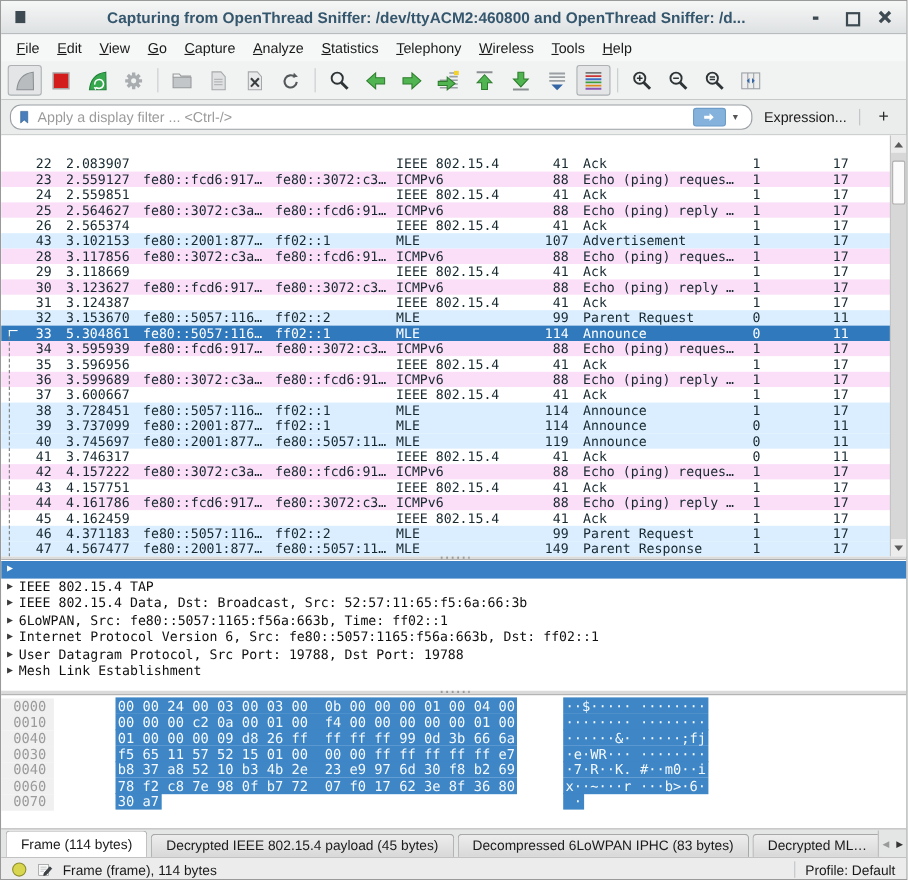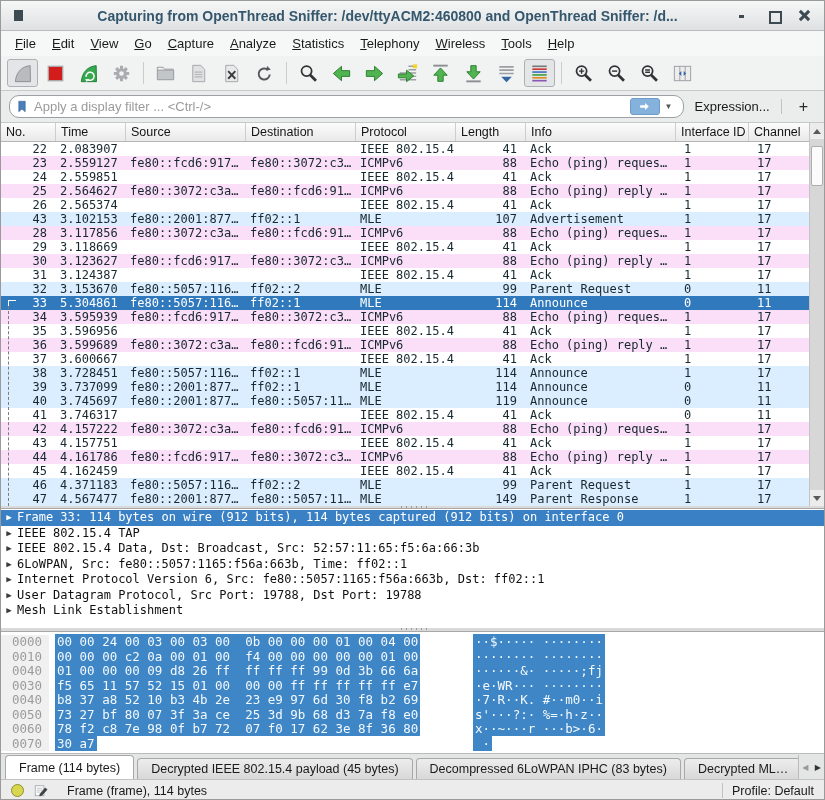--- a/index.html
+++ b/index.html
@@ -72,39 +72,39 @@
   .details { height:120px; background:#fff; border-top:1px solid #a8a8a8; font-family:"DejaVu Sans Mono", monospace; font-size:12px; padding-top:1px; overflow:hidden; }
   .dline { height:15.5px; line-height:15.5px; display:flex; color:#101010; white-space:pre; }
   .tri { width:16px; text-align:center; font-size:9px; color:#3a3a3a; }
   .dline.sel { background:#3a80c4; color:#fff; }
   .dline.sel .tri { color:#fff; }
 
   
   .hexpane { height:122px; background:#fff; border-top:1px solid #a8a8a8; font-family:"DejaVu Sans Mono", monospace; font-size:12.5px; padding-top:3px; overflow:hidden; }
   .hexrow { display:flex; height:14.5px; line-height:14.5px; white-space:pre; }
   .hoff { width:48px; padding-left:11px; background:#f0f0f0; color:#9b9b9b; flex-shrink:0; }
-  .hbytes { width:414px; padding-left:6px; flex-shrink:0; }
+  .hbytes { width:414px; padding-left:17px; flex-shrink:0;margin-left:39px; }
   .hascii { padding-left:10px; }
   .hl { background:#3e86c6; color:#f4f9fd; padding:0 2px; }
   .hl:empty { display:none; }
 
   
   .bytetabs { height:26px; background:#e4e5e5; border-top:1px solid #bbb; display:flex; align-items:flex-end; padding-left:4px; overflow:hidden; position:relative; }
   .btab { font-size:12.5px; color:#1a1a1a; padding:0 13px; border:1px solid #a8a8a8; border-bottom:none; border-radius:4px 4px 0 0; background:linear-gradient(#ededed,#d8d8d8); margin-right:3px; height:21px; line-height:21px; white-space:nowrap; overflow:hidden; flex-shrink:0; }
   .btab.active { background:#fff; height:24px; line-height:24px; }
   .btab.cut { flex-shrink:1; min-width:0; }
   .tabarrows { position:absolute; right:0; bottom:0; top:1px; width:26px; display:flex; align-items:center; background:#e4e5e5; border-left:1px solid #bbb; }
   .ta { width:13px; text-align:center; font-size:8px; color:#9a9a9a; }
   .ta.en { color:#333; }
 
   
   .statusbar { height:22px; background:#ececec; border-top:1px solid #c2c2c2; display:flex; align-items:center; font-size:12.5px; color:#1a1a1a; padding:0 10px; gap:9px; }
   .expert { width:13px; height:13px; border-radius:50%; background:#d8d64f; border:1px solid #8f8f2f; }
   .annot svg { width:15px; height:15px; display:block; }
-  .st-left { margin-left:10px; }
+  .st-left { }
   .flexsp { flex:1; }
 </style>
 </head>
 <body>
 
 <div class="win">
 
   <div class="titlebar">
     <span class="app-ico"></span>
     <span class="title">Capturing from OpenThread Sniffer: /dev/ttyACM2:460800 and OpenThread Sniffer: /d...</span>
@@ -324,31 +324,20 @@
           </svg>
       </span>
       <span class="fcaret">▼</span>
     </div>
     <span class="expr">Expression...</span>
     <span class="vsep"></span>
     <span class="plusbtn">+</span>
   </div>
 
   <div class="plist">
-    <div class="phead" id="phead">
-        <span class="hcell" style="width:55px">No.</span>
-        <span class="hcell" style="width:70px">Time</span>
-        <span class="hcell" style="width:120px">Source</span>
-        <span class="hcell" style="width:110px">Destination</span>
-        <span class="hcell" style="width:100px">Protocol</span>
-        <span class="hcell" style="width:70px">Length</span>
-        <span class="hcell" style="width:150px">Info</span>
-        <span class="hcell" style="width:73px">Interface ID</span>
-        <span class="hcell" style="width:62px">Channel</span>
-      </div>
     <div class="prows" id="prows">
         <div class="prow c-w">
           <span class="pc r" style="width:55px">22</span>
           <span class="pc" style="width:70px">2.083907</span>
           <span class="pc" style="width:120px"></span>
           <span class="pc" style="width:110px"></span>
           <span class="pc" style="width:100px">IEEE 802.15.4</span>
           <span class="pc r" style="width:70px">41</span>
           <span class="pc" style="width:150px">Ack</span>
           <span class="pc pad7" style="width:73px">1</span>
@@ -643,40 +632,39 @@
           <span class="tri-down"></span>
         </div>
     </div>
   </div>
 
   <div class="splitter">
       <span class="dots"></span>
     </div>
 
   <div class="details" id="details">
-      <div class="dline sel"><span class="tri">▶</span><span>Frame 33: 114 bytes on wire (912 bits), 114 bytes captured (912 bits) on interface 0</span></div>
+      <div class="dline sel"><span class="tri">▶</span></div>
       <div class="dline"><span class="tri">▶</span><span>IEEE 802.15.4 TAP</span></div>
       <div class="dline"><span class="tri">▶</span><span>IEEE 802.15.4 Data, Dst: Broadcast, Src: 52:57:11:65:f5:6a:66:3b</span></div>
       <div class="dline"><span class="tri">▶</span><span>6LoWPAN, Src: fe80::5057:1165:f56a:663b, Time: ff02::1</span></div>
       <div class="dline"><span class="tri">▶</span><span>Internet Protocol Version 6, Src: fe80::5057:1165:f56a:663b, Dst: ff02::1</span></div>
       <div class="dline"><span class="tri">▶</span><span>User Datagram Protocol, Src Port: 19788, Dst Port: 19788</span></div>
       <div class="dline"><span class="tri">▶</span><span>Mesh Link Establishment</span></div>
     </div>
 
   <div class="splitter s2">
       <span class="dots"></span>
     </div>
 
   <div class="hexpane" id="hexpane">
       <div class="hexrow"><span class="hoff">0000</span><span class="hbytes"><span class="hl">00 00 24 00 03 00 03 00  0b 00 00 00 01 00 04 00</span></span><span class="hascii"><span class="hl">··$····· ········</span></span></div>
       <div class="hexrow"><span class="hoff">0010</span><span class="hbytes"><span class="hl">00 00 00 c2 0a 00 01 00  f4 00 00 00 00 00 01 00</span></span><span class="hascii"><span class="hl">········ ········</span></span></div>
       <div class="hexrow"><span class="hoff">0040</span><span class="hbytes"><span class="hl">01 00 00 00 09 d8 26 ff  ff ff ff 99 0d 3b 66 6a</span></span><span class="hascii"><span class="hl">······&amp;· ·····;fj</span></span></div>
       <div class="hexrow"><span class="hoff">0030</span><span class="hbytes"><span class="hl">f5 65 11 57 52 15 01 00  00 00 ff ff ff ff ff e7</span></span><span class="hascii"><span class="hl">·e·WR··· ········</span></span></div>
       <div class="hexrow"><span class="hoff">0040</span><span class="hbytes"><span class="hl">b8 37 a8 52 10 b3 4b 2e  23 e9 97 6d 30 f8 b2 69</span></span><span class="hascii"><span class="hl">·7·R··K. #··m0··i</span></span></div>
-      <div class="hexrow"><span class="hoff">0050</span><span class="hbytes"><span class="hl">73 27 bf 80 07 3f 3a ce  25 3d 9b 68 d3 7a f8 e0</span></span><span class="hascii"><span class="hl">s'···?:· %=·h·z··</span></span></div>
       <div class="hexrow"><span class="hoff">0060</span><span class="hbytes"><span class="hl">78 f2 c8 7e 98 0f b7 72  07 f0 17 62 3e 8f 36 80</span></span><span class="hascii"><span class="hl">x··~···r ···b&gt;·6·</span></span></div>
       <div class="hexrow"><span class="hoff">0070</span><span class="hbytes"><span class="hl">30 a7</span></span><span class="hascii"><span class="hl"> ·</span></span></div>
     </div>
 
   <div class="bytetabs" id="bytetabs">
       <span class="btab active">Frame (114 bytes)</span>
       <span class="btab">Decrypted IEEE 802.15.4 payload (45 bytes)</span>
       <span class="btab">Decompressed 6LoWPAN IPHC (83 bytes)</span>
       <span class="btab cut">Decrypted ML…</span>
       <span class="tabarrows">

